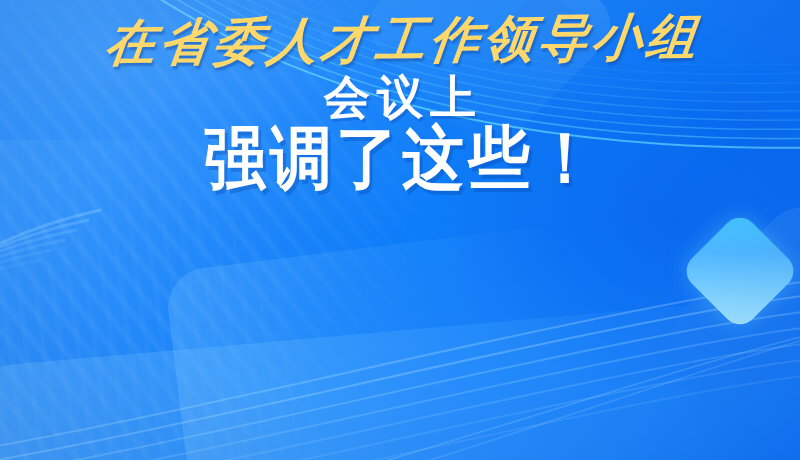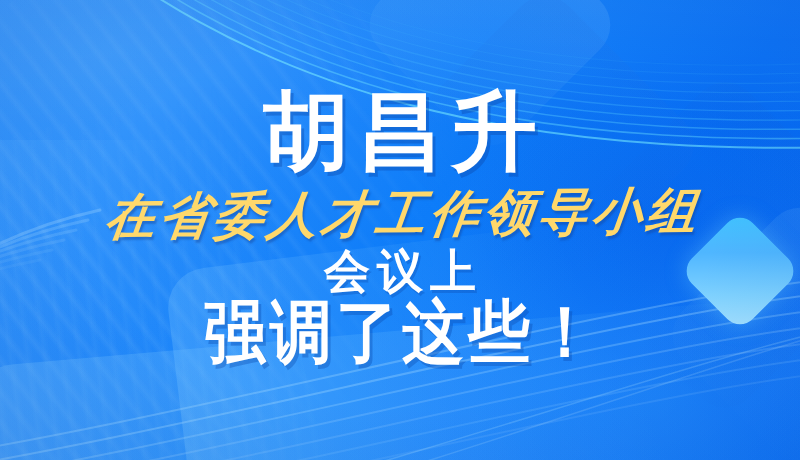--- a/index.html
+++ b/index.html
@@ -293,21 +293,20 @@
         </g>
       </svg>
     </div>
 
     <div class="diamond"></div>
 
     <div class="vignette"></div>
   </div>
 
   <div class="text-stack">
-    <div class="line-name">胡昌升</div>
 
     <div class="line-script">在省委人才工作领导小组</div>
 
     <div class="line-meeting">会议上</div>
 
     <div class="line-emph">强调了这些！</div>
   </div>
 
 </div>
 

